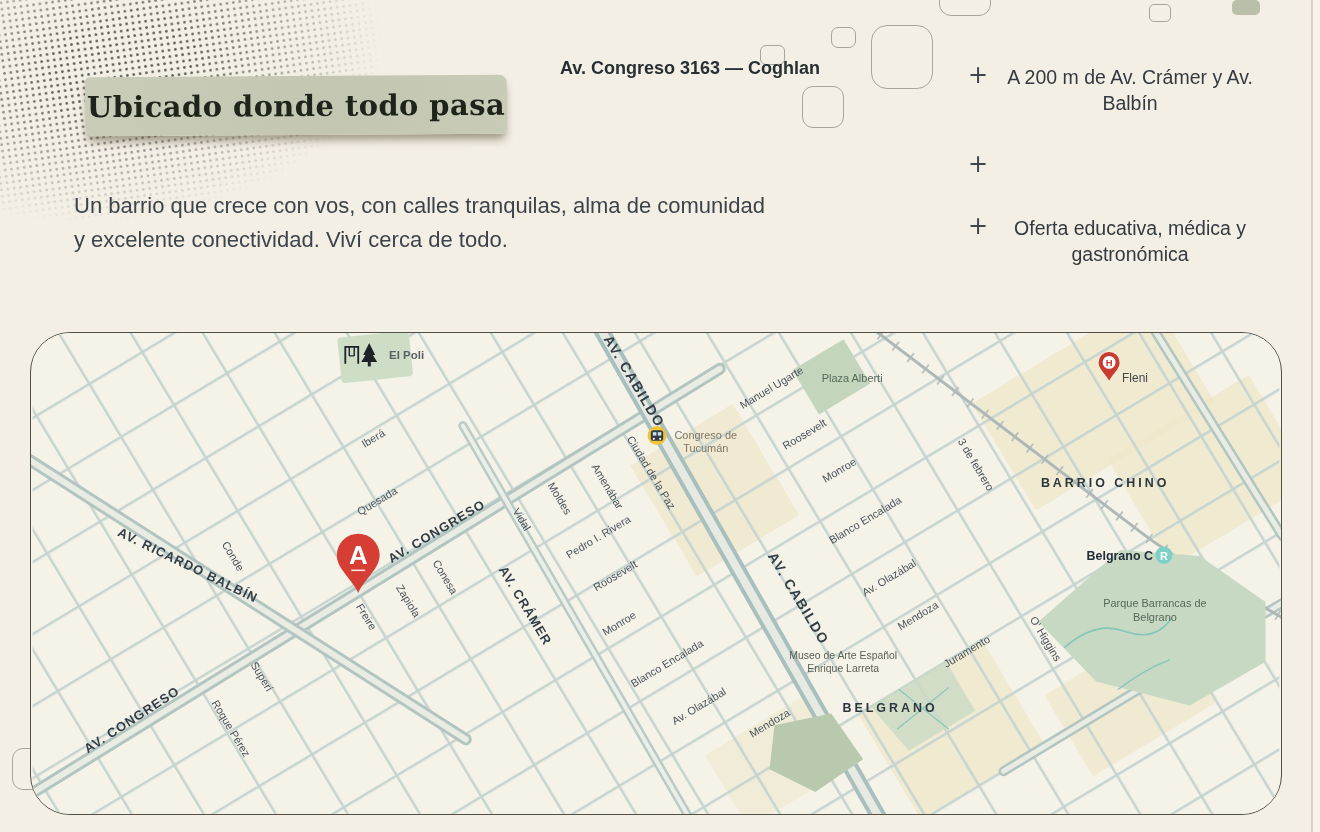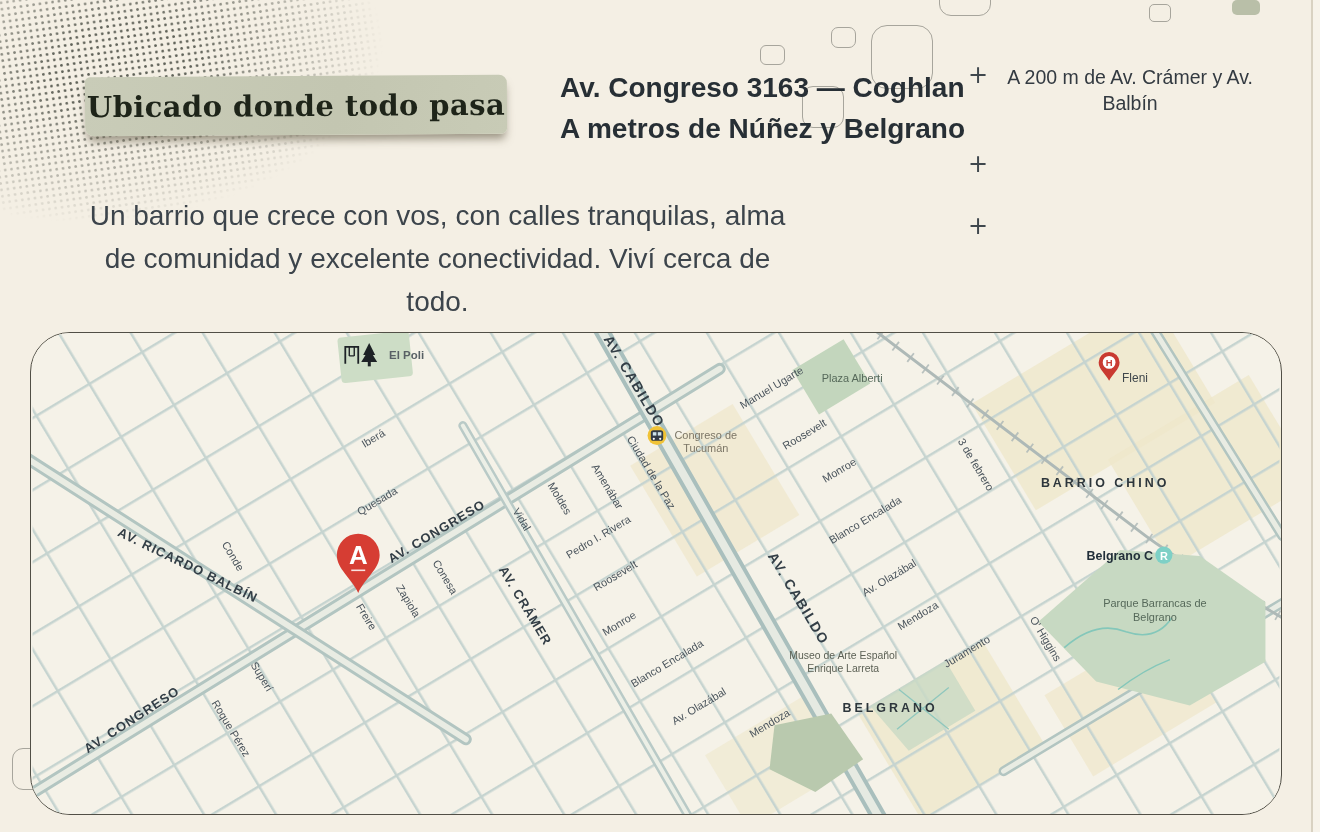--- a/index.html
+++ b/index.html
@@ -25,26 +25,26 @@
     background:linear-gradient(100deg,#c9ccb8,#c3c6b1 60%,#c8cbb6);
     border-radius:5px 8px 6px 9px;transform:rotate(-.35deg);
     box-shadow:0 7px 9px -2px rgba(84,76,55,.55);
     display:flex;align-items:center;justify-content:center;
   }
   .badge span{
     font-family:"DejaVu Serif",serif;font-weight:700;font-size:29px;color:#1e2419;
     letter-spacing:.4px;white-space:nowrap;
   }
   .title{
-    position:absolute;left:560px;top:68px;z-index:2;
-    font-size:28px;font-weight:700;color:#272f35;line-height:1.45;
+    position:absolute;left:560px;top:55px;z-index:2;
+    font-size:18px;font-weight:700;color:#272f35;line-height:1.45;
   }
   .paragraph{
-    position:absolute;left:85px;top:167px;width:705px;z-index:2;
-    font-size:28px;color:#3c444b;line-height:1.53;text-align:center;
+    position:absolute;left:74px;top:167px;width:705px;z-index:2;
+    font-size:22px;color:#3c444b;line-height:1.53;
   }
   .highlights{position:absolute;left:968px;top:62px;width:292px;z-index:2;}
   .hl-item{display:flex;gap:12px;margin-bottom:35px;}
   .hl-plus{font-size:24px;line-height:1.1;color:#3f474d;font-family:"DejaVu Sans",sans-serif;}
   .hl-text{font-size:19.5px;line-height:1.34;color:#333a41;padding-top:2px;text-align:center;}
   
   .map{
     position:absolute;left:30px;top:332px;width:1252px;height:483px;z-index:2;
     border:1.6px solid #514f46;border-radius:40px;overflow:hidden;background:#f5f2e8;
     box-sizing:border-box;
@@ -78,35 +78,35 @@
 
 <div class="edge-strip"></div>
 <div class="edge-line"></div>
 
 <div class="badge">
   <span>Ubicado donde todo pasa</span>
 </div>
 
 <div class="title">
   <div>Av. Congreso 3163 — Coghlan</div>
-  <div>A metros de Núñez y Belgrano</div>
 </div>
 
 <p class="paragraph">Un barrio que crece con vos, con calles tranquilas, alma de comunidad y excelente conectividad. Viví cerca de todo.</p>
 
 <div class="highlights">
   <div class="hl-item">
     <span class="hl-plus">+</span>
     <span class="hl-text">A 200 m de Av. Crámer y Av. Balbín</span>
   </div>
   <div class="hl-item">
     <span class="hl-plus">+</span>
   </div>
   <div class="hl-item">
     <span class="hl-plus">+</span>
+    <span class="hl-text">Oferta educativa, médica y gastronómica</span>
   </div>
 </div>
 
 <div class="map">
 <svg viewBox="30 332 1252 483">
   <defs>
     <pattern id="grid" width="62" height="62" patternUnits="userSpaceOnUse" patternTransform="rotate(-31)">
       <path d="M0 0 H62 M0 0 V62" stroke="#c6d4d0" stroke-width="5" fill="none"></path>
     </pattern>
   </defs>

